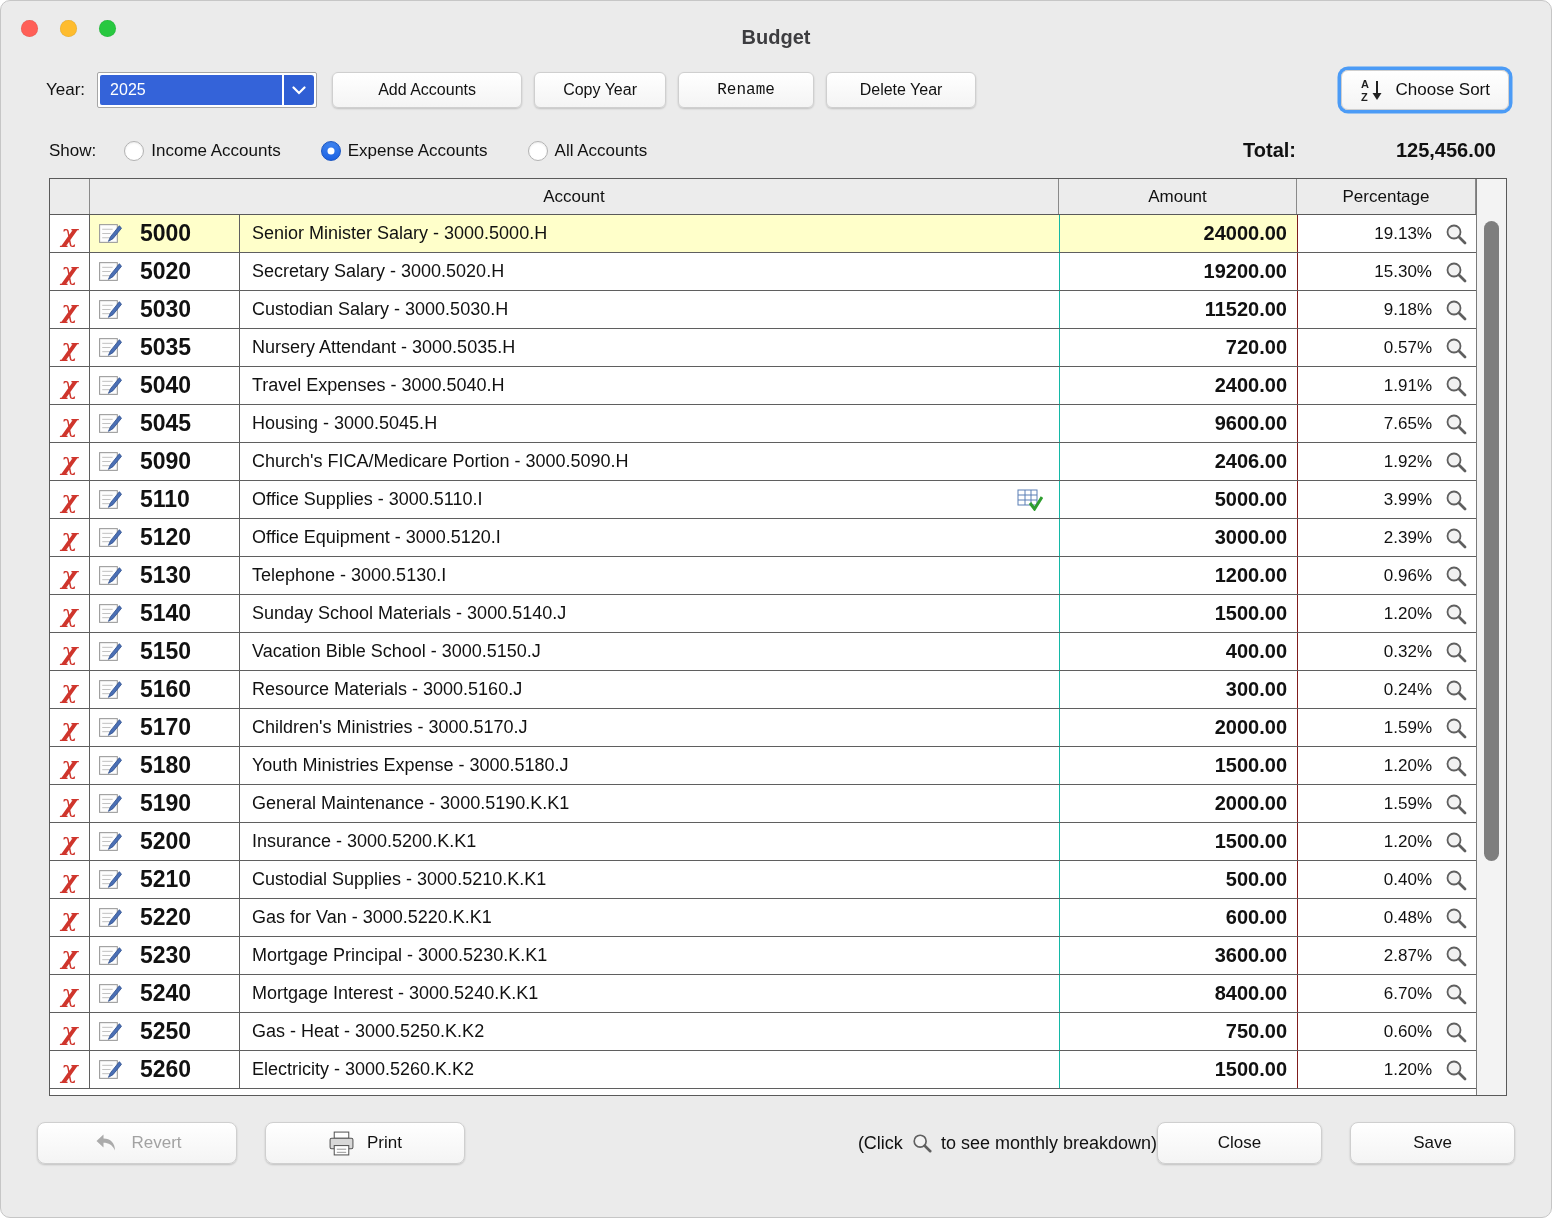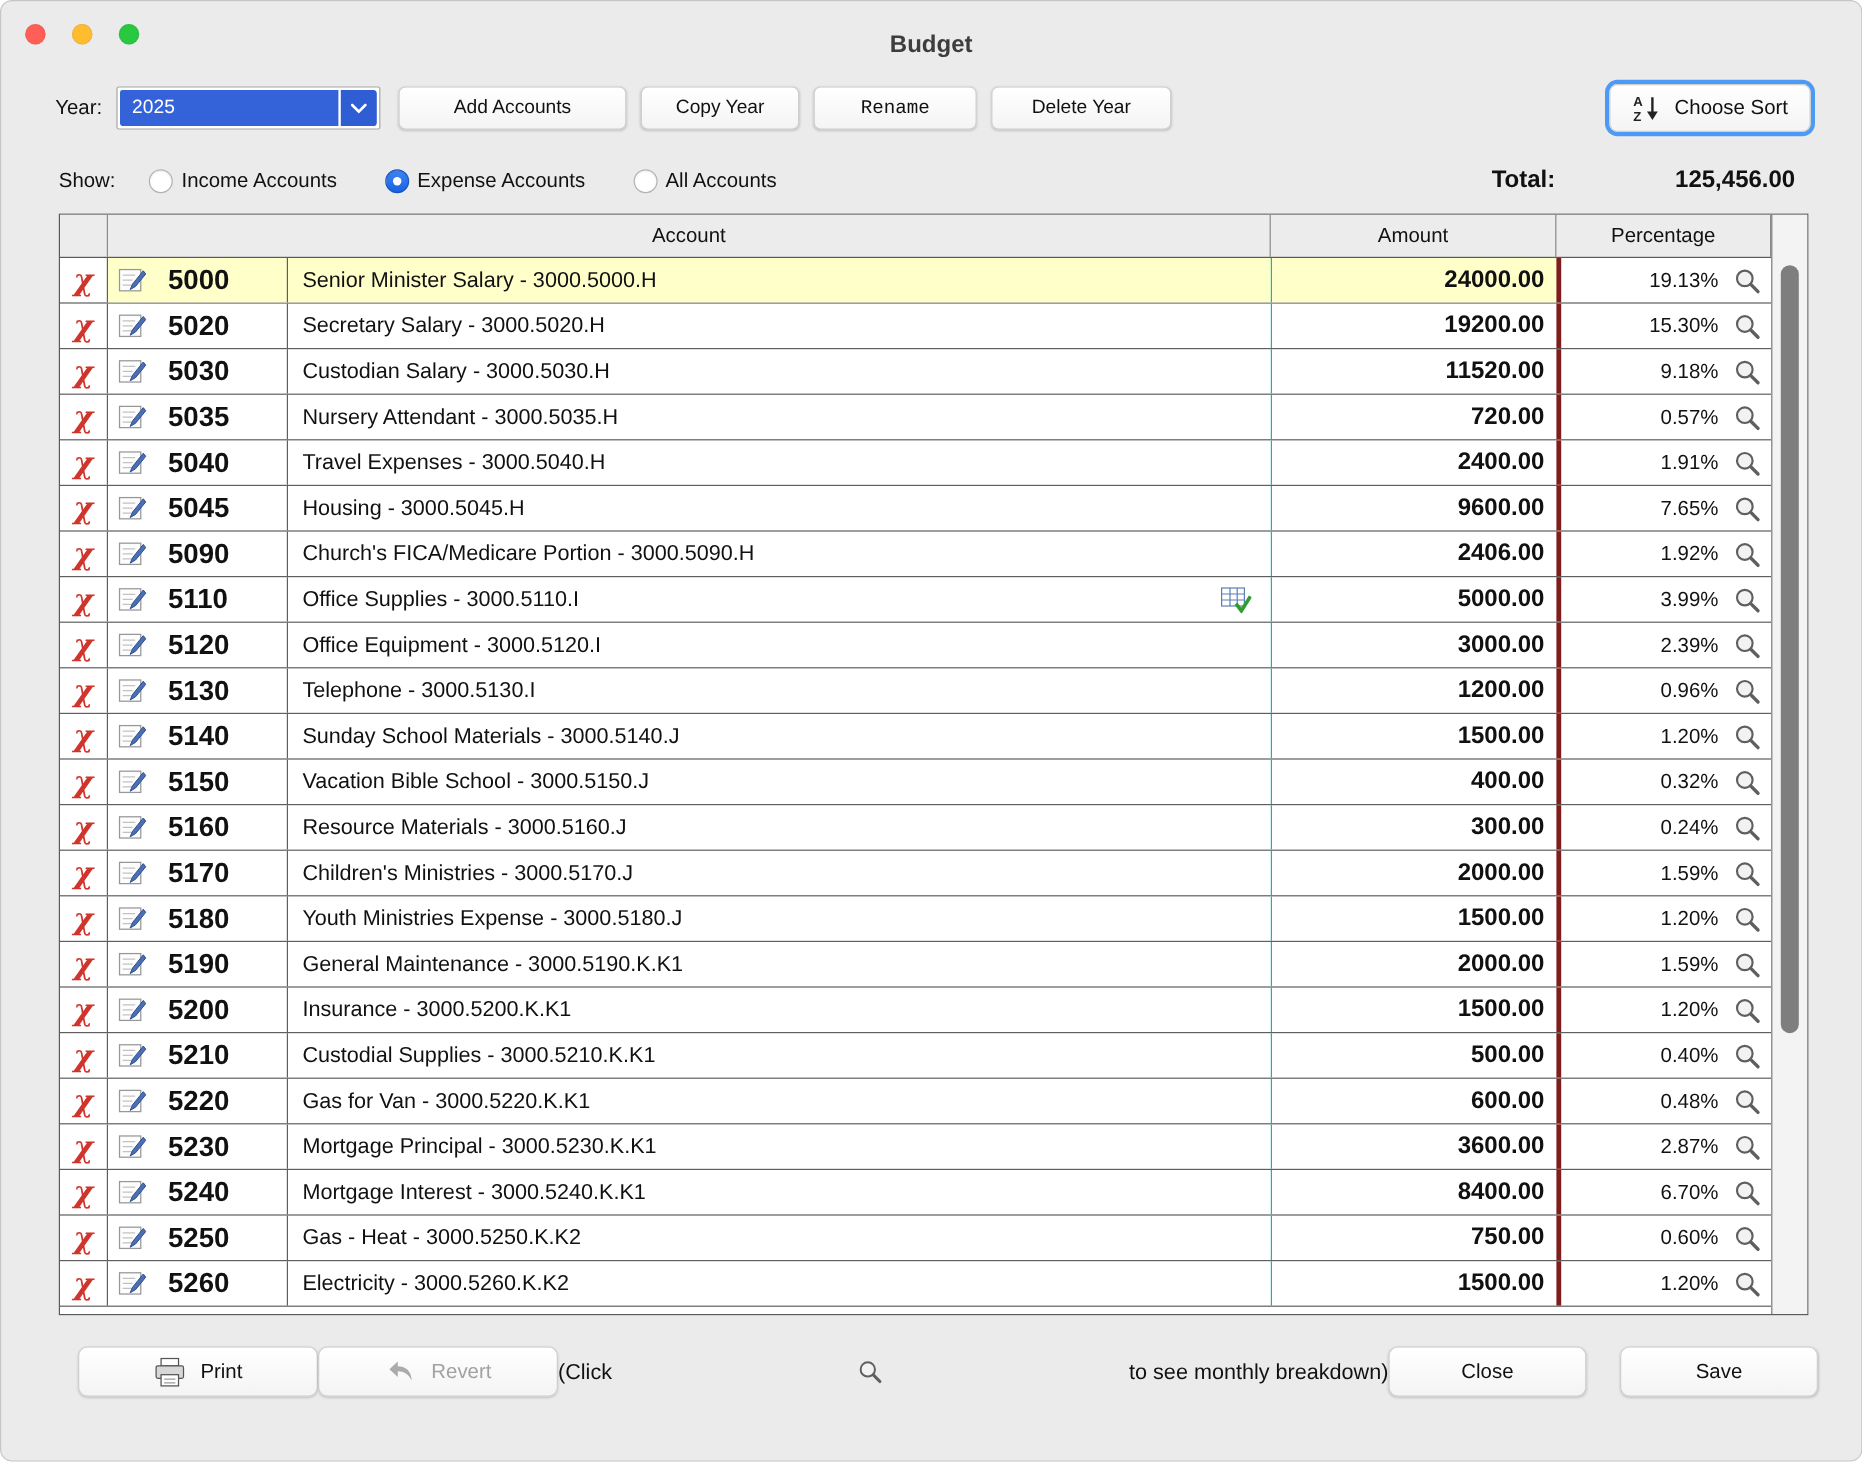--- a/index.html
+++ b/index.html
@@ -71,36 +71,36 @@
   .trow { display:grid; grid-template-columns:40px 38px 112px 819px 238px 179px;
           height:38px; box-sizing:border-box; border-bottom:1px solid #5f5f5f; }
   .cell { display:flex; align-items:center; box-sizing:border-box; overflow:hidden; white-space:nowrap; }
   .c-x { justify-content:center; border-right:1px solid #5f5f5f; }
   .c-edit { justify-content:center; }
   .c-num { padding-left:12px; font-size:23px; font-weight:bold; border-right:1px solid #5f5f5f; }
   .c-name { padding-left:12px; font-size:18px; }
   .c-amt { justify-content:flex-end; padding-right:10px; font-size:20px; font-weight:bold;
            border-left:1px solid #14b8a6; }
   .c-pct { justify-content:flex-end; gap:12px; padding-right:8px; font-size:17px;
-           border-left:4px solid #7f1d1d; }
+           border-left:1px solid #7f1d1d; }
   .trow.selected .c-edit, .trow.selected .c-num,
   .trow.selected .c-name, .trow.selected .c-amt { background:#ffffca; }
   .x-icon { color:#cf352c; font-family:"DejaVu Serif", serif; font-style:italic;
             font-weight:bold; font-size:25px; line-height:1; cursor:default; }
   .grid-icon { margin-left:auto; margin-right:16px; visibility:hidden; display:flex; }
   .scrollbar { width:30px; border-left:1px solid #7a7a7a; background:#f3f3f3;
                position:relative; box-sizing:border-box; }
   .scroll-thumb { position:absolute; left:7px; top:42px; width:15px; height:640px;
                   background:#7e7e7e; border-radius:8px; }
   
   .footer { display:flex; align-items:center; padding:26px 36px 0 36px; }
   .btn-big { height:42px; border-radius:8px; font-size:17px; gap:12px; }
   .btn-revert { width:200px; color:#a2a2a2; }
   .btn-print { width:200px; margin-left:28px; }
-  .hint { flex:1; display:flex; align-items:center; justify-content:space-between; gap:8px; font-size:18px; }
+  .hint { flex:1; display:flex; align-items:center; justify-content:flex-end; gap:8px; font-size:18px; }
   .btn-close { width:165px; }
   .btn-save { width:165px; margin-left:28px; }
   svg { display:block; }
 </style>
 </head>
 <body>
 
 <div class="titlebar">
   <div class="traffic">
     <div class="light red"></div>
@@ -1085,40 +1085,40 @@
     </div>
   </div>
       </div>
   </div>
   <div class="scrollbar">
     <div class="scroll-thumb"></div>
   </div>
 </div>
 
 <div class="footer">
+  <button class="mac-btn btn-big btn-revert">
+    <span>
+      <svg width="27" height="22" viewBox="0 0 26 22">
+        <path d="M4 9 L11 2.5 L11 6.5 C18 6.5 22.5 11 22.5 18.5 C20 13 16 10.8 11 10.8 L11 15.5 Z" fill="#ababab"></path>
+      </svg>
+    </span>
+    <span>Revert</span>
+  </button>
   <button class="mac-btn btn-big btn-print">
     <span>
       <svg width="27" height="25" viewBox="0 0 26 24">
         <rect x="6" y="1" width="14" height="6" fill="#fff" stroke="#555"></rect>
         <rect x="2" y="7" width="22" height="10" rx="1.5" fill="#d8d8d8" stroke="#555"></rect>
         <rect x="6" y="14" width="14" height="9" fill="#fff" stroke="#555"></rect>
         <line x1="8.5" y1="17.5" x2="17.5" y2="17.5" stroke="#9a9a9a"></line>
         <line x1="8.5" y1="20.5" x2="17.5" y2="20.5" stroke="#9a9a9a"></line>
       </svg>
     </span>
     <span>Print</span>
   </button>
-  <button class="mac-btn btn-big btn-revert">
-    <span>
-      <svg width="27" height="22" viewBox="0 0 26 22">
-        <path d="M4 9 L11 2.5 L11 6.5 C18 6.5 22.5 11 22.5 18.5 C20 13 16 10.8 11 10.8 L11 15.5 Z" fill="#ababab"></path>
-      </svg>
-    </span>
-    <span>Revert</span>
-  </button>
   <div class="hint">
     <span>(Click</span>
     <span>
       <svg width="22" height="22" viewBox="0 0 24 24">
         <circle cx="10" cy="10" r="6.5" fill="#f2f2f2" stroke="#5f5f5f" stroke-width="1.8"></circle>
         <line x1="15" y1="15" x2="21" y2="21" stroke="#5f5f5f" stroke-width="2.8" stroke-linecap="round"></line>
       </svg>
     </span>
     <span>to see monthly breakdown)</span>
   </div>

